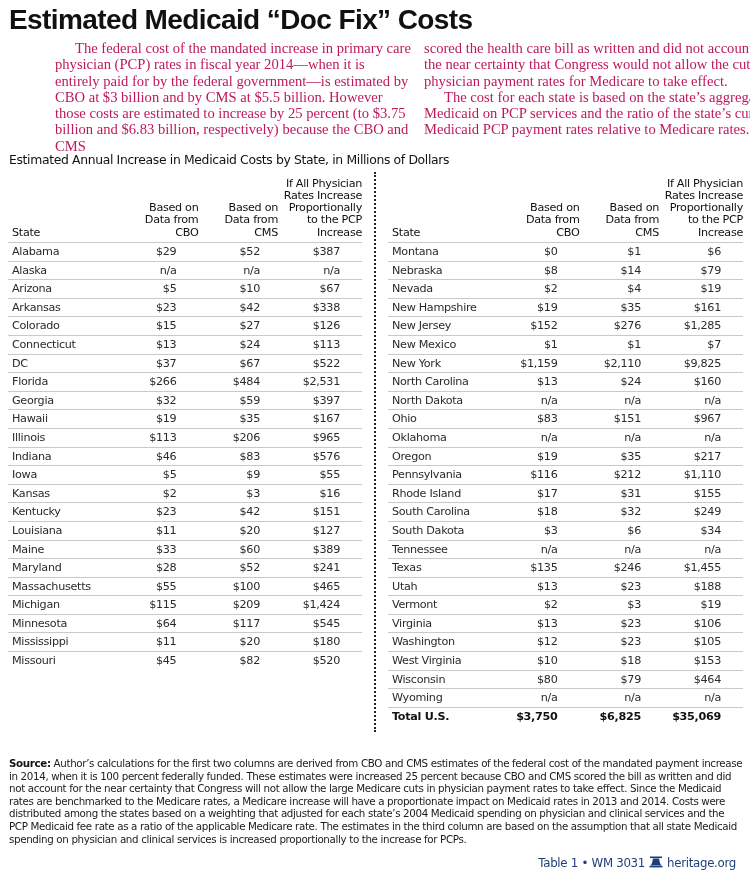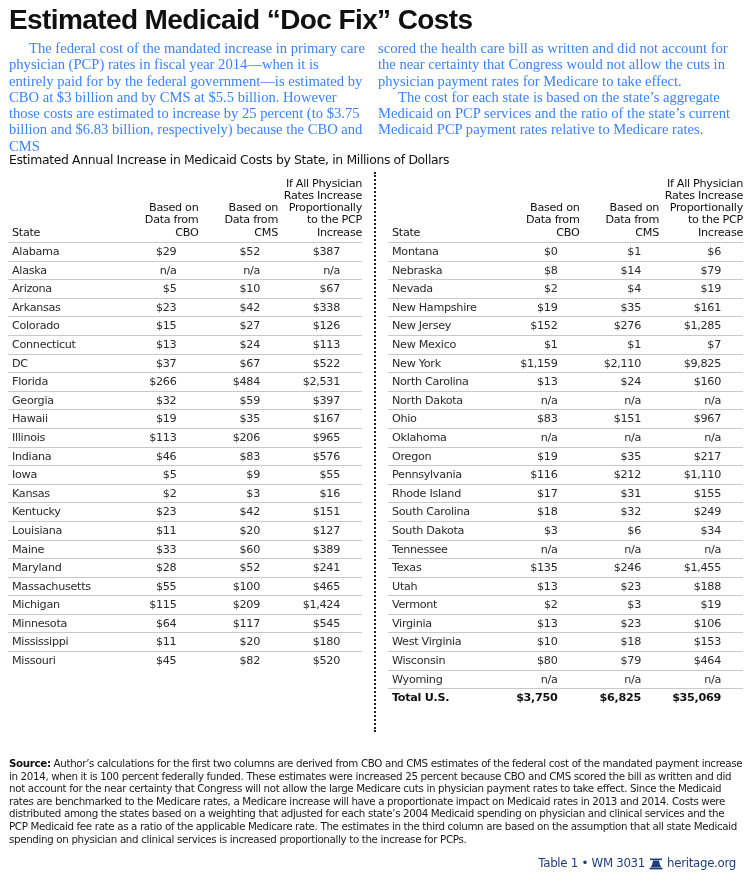--- a/index.html
+++ b/index.html
@@ -5,21 +5,22 @@
   html, body { margin: 0; padding: 0; background: #ffffff; }
   body { width: 750px; height: 882px; position: relative; overflow: hidden; color: #111; }
   .title {
     position: absolute; left: 9px; top: 4px;
     font-family: "Liberation Sans", sans-serif; font-weight: bold;
     font-size: 28px; letter-spacing: -0.6px; color: #111; white-space: nowrap;
   }
   .intro {
     position: absolute; top: 40px;
     font-family: "Liberation Serif", serif; font-size: 14.6px; line-height: 16.3px;
-    color: #3b82f6;
+    color: #be185d;
+    margin-left: 46px;
   }
   .intro.left { left: 9px; width: 356px; }
   .intro.right { left: 378px; width: 356px; }
   .intro p { margin: 0; text-indent: 20px; text-align: left; }
   .intro p.cont { text-indent: 0; }
   .table-title {
     position: absolute; left: 9px; top: 152px;
     font-family: "DejaVu Sans", sans-serif; font-size: 12.4px; letter-spacing: -0.35px;
     color: #111; white-space: nowrap;
   }
@@ -52,21 +53,21 @@
   .col-s { width: 96px; }
   .source {
     position: absolute; left: 9px; top: 757px; width: 735px;
     font-family: "DejaVu Sans", sans-serif; font-size: 10.3px; line-height: 12.6px;
     letter-spacing: -0.35px; color: #1a1a1a;
   }
   .source b { font-weight: bold; color: #111; }
   .footer {
     position: absolute; right: 14px; top: 856px;
     font-family: "DejaVu Sans", sans-serif; font-size: 11.8px; letter-spacing: -0.3px;
-    color: #1f3f7a; white-space: nowrap; display: flex; align-items: flex-end; gap: 4px;
+    color: #1f3f7a; white-space: nowrap; display: flex; align-items: flex-start; gap: 4px;
   }
   .bell { display: inline-block; width: 14px; height: 12px; vertical-align: middle; }
 </style>
 </head>
 <body>
 
 <div class="title">Estimated Medicaid “Doc Fix” Costs</div>
 
 <div class="intro left">
   <p>The federal cost of the mandated increase in primary care physician (PCP) rates in fiscal year 2014—when it is entirely paid for by the federal government—is estimated by CBO at $3 billion and by CMS at $5.5 billion. However those costs are estimated to increase by 25 percent (to $3.75 billion and $6.83 billion, respectively) because the CBO and CMS</p>
@@ -373,20 +374,26 @@
         <td class="num" style="padding-right: 18px;">$3</td>
         <td class="num" style="padding-right: 22px;">$19</td>
       </tr>
       <tr>
         <td class="state">Virginia</td>
         <td class="num" style="padding-right: 22px;">$13</td>
         <td class="num" style="padding-right: 18px;">$23</td>
         <td class="num" style="padding-right: 22px;">$106</td>
       </tr>
       <tr>
+        <td class="state">Washington</td>
+        <td class="num" style="padding-right: 22px;">$12</td>
+        <td class="num" style="padding-right: 18px;">$23</td>
+        <td class="num" style="padding-right: 22px;">$105</td>
+      </tr>
+      <tr>
         <td class="state">West Virginia</td>
         <td class="num" style="padding-right: 22px;">$10</td>
         <td class="num" style="padding-right: 18px;">$18</td>
         <td class="num" style="padding-right: 22px;">$153</td>
       </tr>
       <tr>
         <td class="state">Wisconsin</td>
         <td class="num" style="padding-right: 22px;">$80</td>
         <td class="num" style="padding-right: 18px;">$79</td>
         <td class="num" style="padding-right: 22px;">$464</td>

